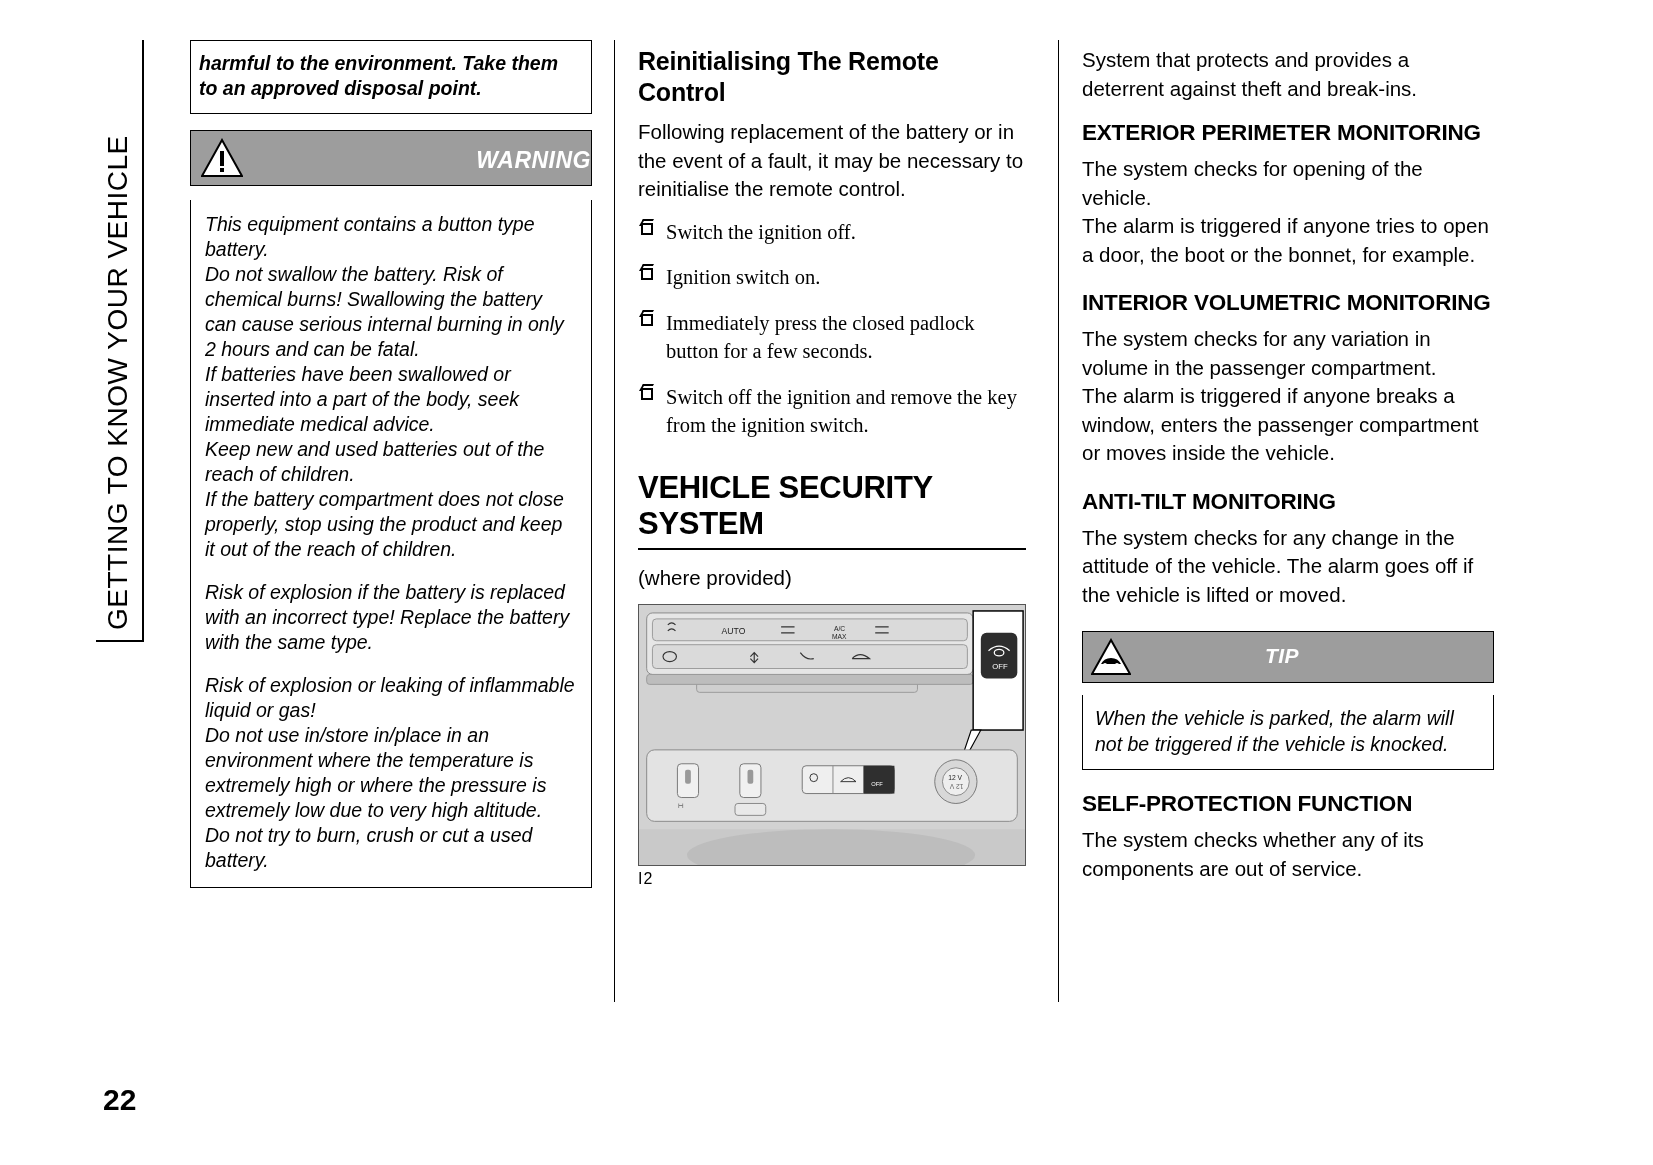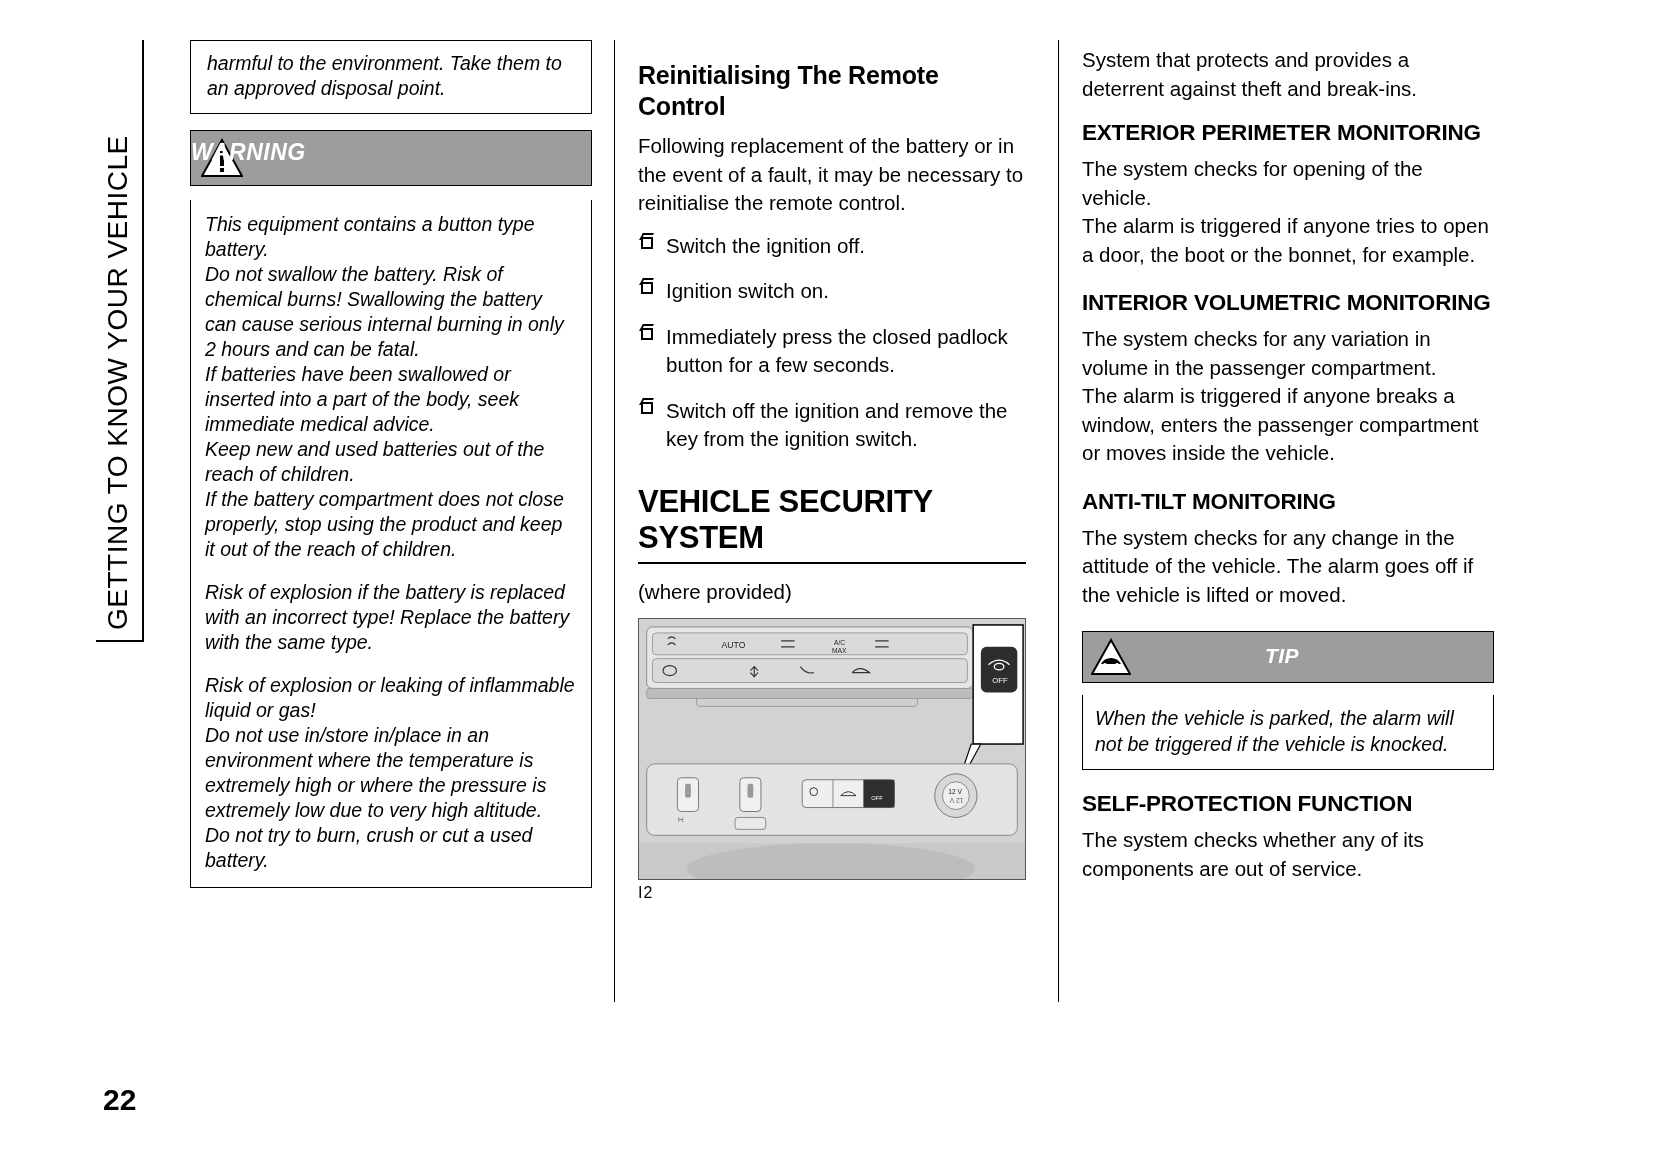--- a/index.html
+++ b/index.html
@@ -59,22 +59,23 @@
     width: 0;
     border-left: 1px solid #000;
     height: 962px;
   }
   .vrule-a { left: 614px; }
   .vrule-b { left: 1058px; }
 
   
   .box {
     border: 1px solid #000;
-    padding: 10px 12px 12px 16px;
-    box-sizing: border-box;
+    padding: 10px 12px 12px 8px;
+    box-sizing: border-box;
+    font-weight: bold;
   }
   .ital {
     font-style: italic;
     font-size: 19.5px;
     line-height: 25px;
   }
   .ital p { margin: 0 0 0 0; }
   .ital p + p { margin-top: 0; }
   .gap { margin-top: 18px !important; }
 
@@ -89,22 +90,22 @@
   .warn-bar .tri {
     position: absolute;
     left: 10px;
     top: 7px;
     width: 42px;
     height: 40px;
   }
   .warn-bar .label {
     position: absolute;
     left: 0; right: 0;
-    top: 8px;
-    text-align: left;
+    top: 16px;
+    text-align: right;
     font-weight: bold;
     font-style: italic;
     font-size: 23px;
     color: #ffffff;
     letter-spacing: 0.5px;
   }
   .box-below-bar {
     border: 1px solid #000;
     border-top: none;
     margin-top: 14px;
@@ -145,20 +146,21 @@
     line-height: 28.5px;
     margin: 0 0 12px 0;
   }
   p.body.tight { margin-bottom: 0; }
 
   
   ul.boxlist {
     list-style: none;
     margin: 14px 0 30px 0;
     padding: 0;
+    font-family: Liberation Serif, serif;
   }
   ul.boxlist li {
     position: relative;
     padding-left: 28px;
     font-size: 20.5px;
     line-height: 28.5px;
     margin-bottom: 17px;
   }
   ul.boxlist li .mk {
     position: absolute;
@@ -286,21 +288,21 @@
       <p class="gap" style="white-space:pre-line">Risk of explosion if the battery is replaced with an incorrect type! Replace the battery with the same type.</p>
       <p class="gap" style="white-space:pre-line">Risk of explosion or leaking of inflammable liquid or gas!
 Do not use in/store in/place in an environment where the temperature is extremely high or where the pressure is extremely low due to very high altitude.
 Do not try to burn, crush or cut a used battery.</p>
     </div>
 
   </div>
 
   <div class="col col2">
 
-    <h2 class="hd" style="margin-top:20px">Reinitialising The Remote Control</h2>
+    <h2 class="hd" style="margin-top:6px">Reinitialising The Remote Control</h2>
 
     <p class="body">Following replacement of the battery or in the event of a fault, it may be necessary to reinitialise the remote control.</p>
 
     <ul class="boxlist">
       <li><span class="mk"></span><span>Switch the ignition off.</span></li>
       <li><span class="mk"></span><span>Ignition switch on.</span></li>
       <li><span class="mk"></span><span>Immediately press the closed padlock button for a few seconds.</span></li>
       <li><span class="mk"></span><span>Switch off the ignition and remove the key from the ignition switch.</span></li>
     </ul>
 

